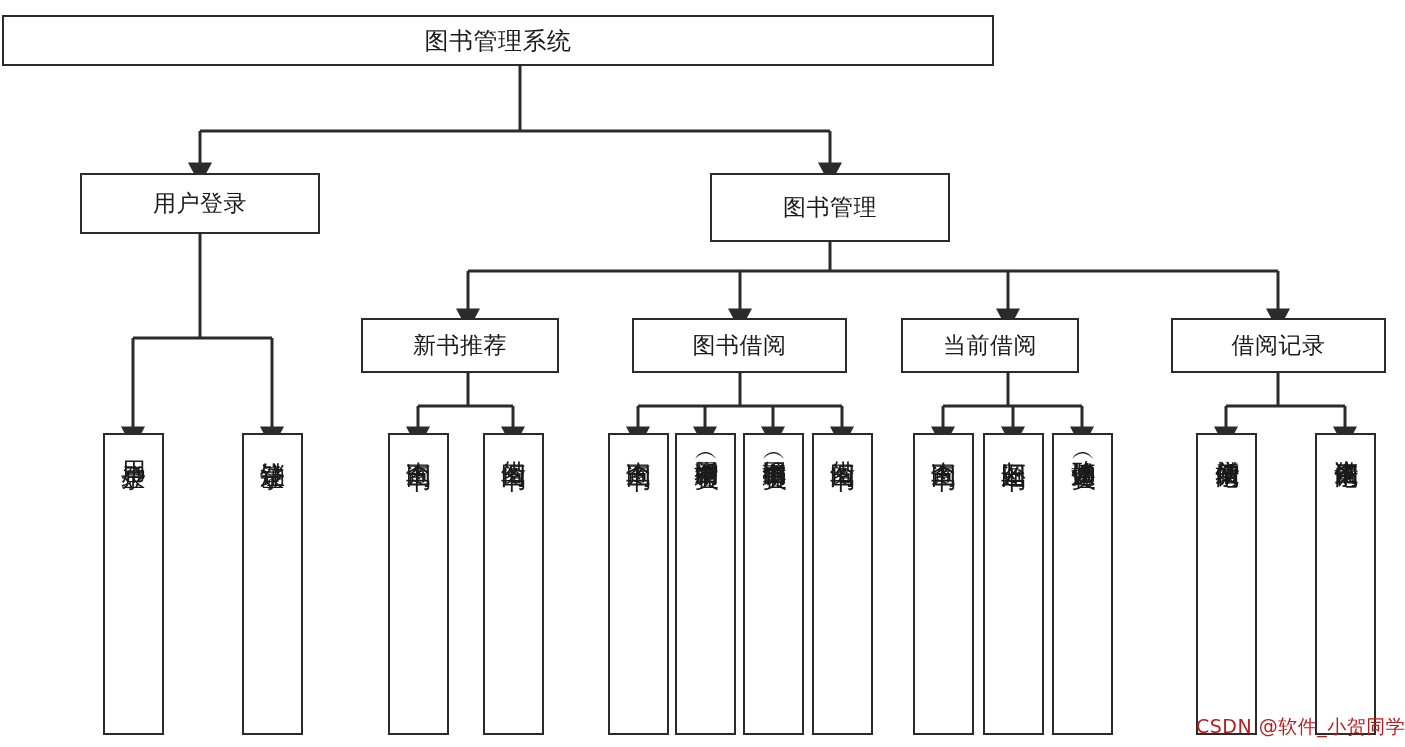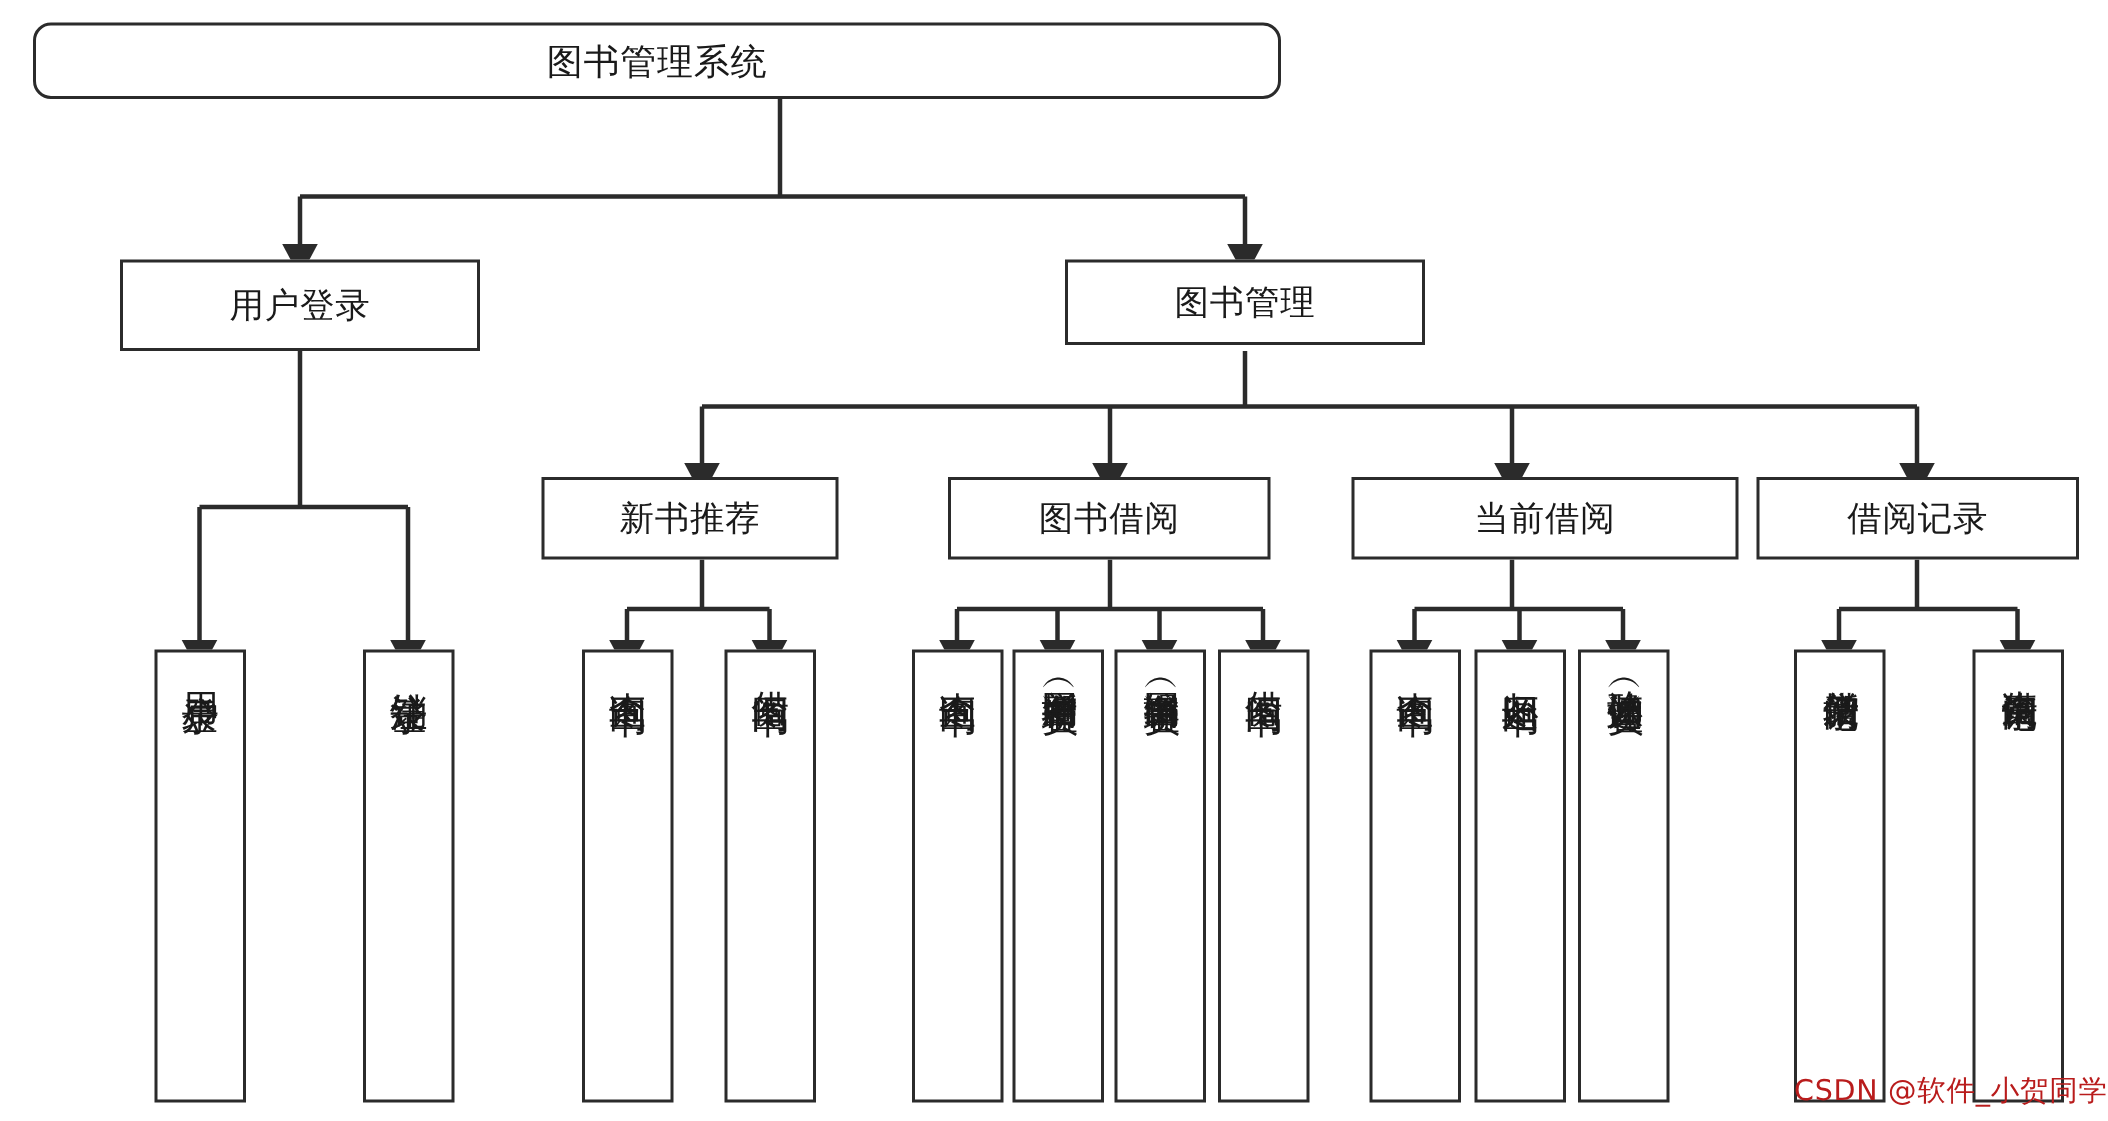--- a/index.html
+++ b/index.html
@@ -133,41 +133,41 @@
     </g>
 
     <g stroke="#2b2b2b" stroke-width="3" fill="none">
       <path d="M1278,373 L1278,406"></path>
       <path d="M1226,406 L1345,406"></path>
       <path d="M1226,406 L1226,430" marker-end="url(#arrow)"></path>
       <path d="M1345,406 L1345,430" marker-end="url(#arrow)"></path>
     </g>
   </svg>
 
-  <div class="node node-h node-root" style="left:22px; top:15px; width:832px; height:51px;border-radius:12px;">
+  <div class="node node-h node-root" style="left:2px; top:15px; width:992px; height:51px;">
     <span>图书管理系统</span>
   </div>
 
   <div class="node node-h" style="left:80px; top:173px; width:240px; height:61px;">
     <span>用户登录</span>
   </div>
 
-  <div class="node node-h" style="left:710px; top:173px; width:240px; height:57px;">
+  <div class="node node-h" style="left:710px; top:173px; width:240px; height:69px;">
     <span>图书管理</span>
   </div>
 
   <div class="node node-h" style="left:361px; top:318px; width:198px; height:55px;">
     <span>新书推荐</span>
   </div>
 
   <div class="node node-h" style="left:632px; top:318px; width:215px; height:55px;">
     <span>图书借阅</span>
   </div>
 
-  <div class="node node-h" style="left:901px; top:318px; width:258px; height:55px;">
+  <div class="node node-h" style="left:901px; top:318px; width:178px; height:55px;">
     <span>当前借阅</span>
   </div>
 
   <div class="node node-h" style="left:1171px; top:318px; width:215px; height:55px;">
     <span>借阅记录</span>
   </div>
 
   <div class="node node-v" style="left:103px; top:433px; width:61px; height:302px;">
     <span class="vtext">用户登录</span>
   </div>

